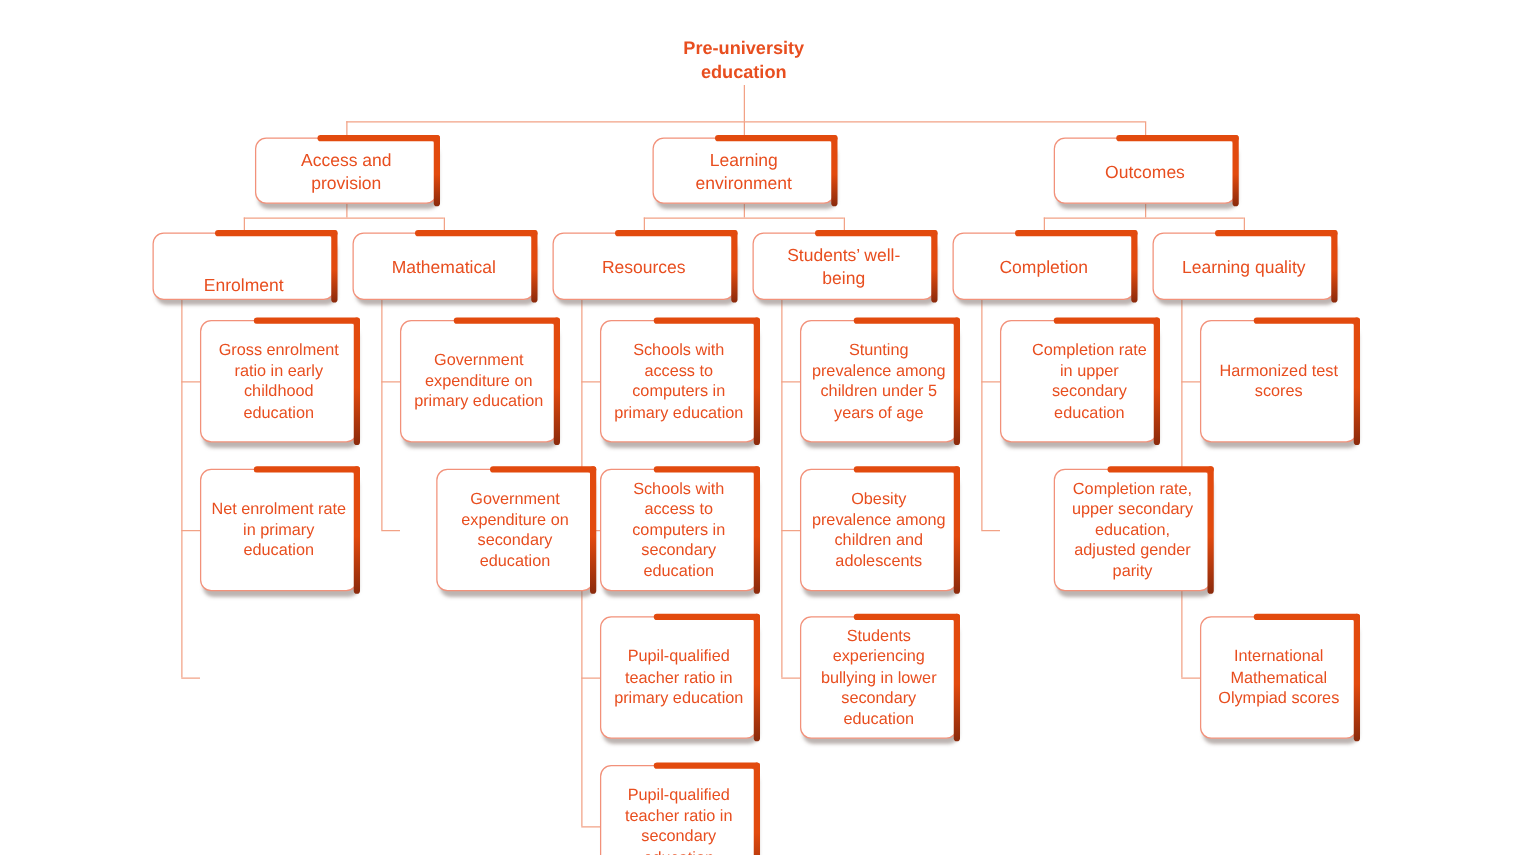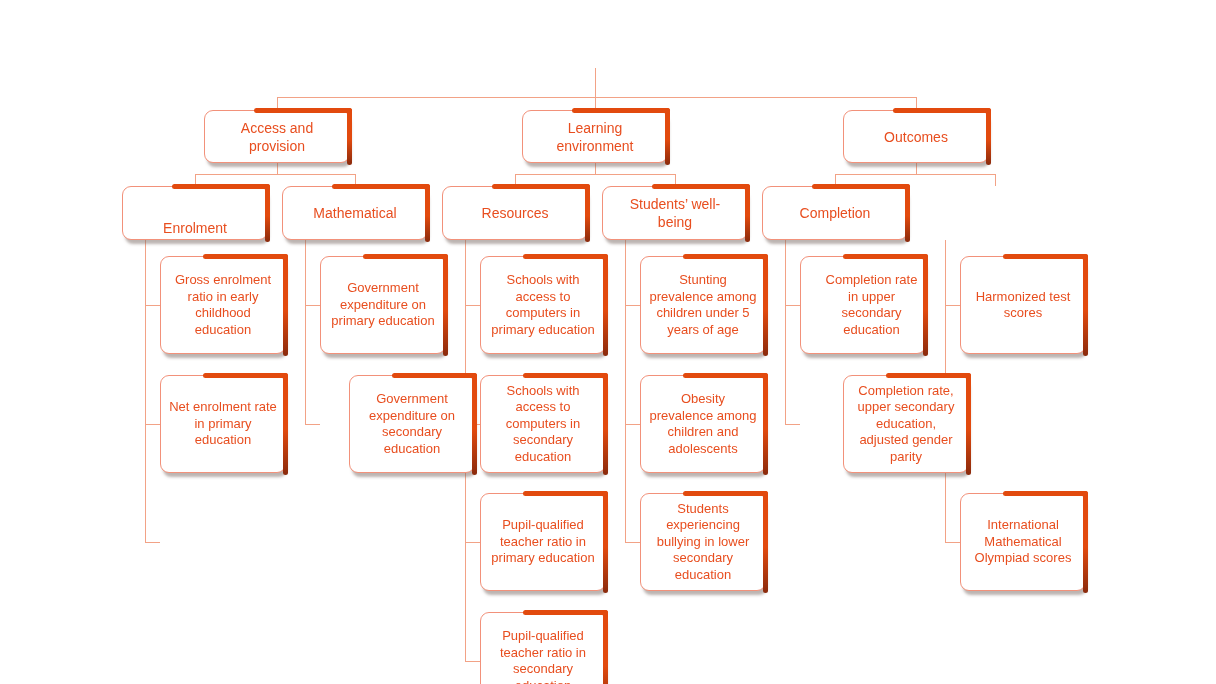--- a/index.html
+++ b/index.html
@@ -56,20 +56,21 @@
   .node.lvl{font-size:14px;line-height:18px;padding:2px 16px;}
   .node.leaf{font-size:13px;line-height:16.5px;padding:4px 7px;}
   .lh,.lv{position:absolute;background:var(--line);z-index:1;}
   .lh{height:1px;}
   .lv{width:1px;}
 </style>
 </head>
 <body>
 
 <div class="stage">
+  <div class="diagram-title">Pre-university education</div>
 <div class="lv" style="left: 595px; top: 68px; height: 29px;"></div>
     <div class="lh" style="top: 97px; left: 277px; width: 639px;"></div>
     <div class="lv" style="left: 277px; top: 97px; height: 13px;"></div>
     <div class="node lvl" style="left: 204px; top: 110px; width: 146px; height: 53px;">
       <span>Access and provision</span>
     </div>
     <div class="lv" style="left: 277px; top: 163px; height: 11px;"></div>
     <div class="lh" style="top: 174px; left: 195px; width: 160px;"></div>
     <div class="lv" style="left: 195px; top: 174px; height: 12px;"></div>
     <div class="lv" style="left: 355px; top: 174px; height: 12px;"></div>
@@ -155,20 +156,23 @@
     </div>
     <div class="lh" style="top: 305px; left: 785px; width: 15px;"></div>
     <div class="node leaf" style="left: 800px; top: 256px; width: 126px; height: 98px; padding-left: 24px;">
       <span>Completion rate in upper secondary education</span>
     </div>
     <div class="lh" style="top: 424px; left: 785px; width: 15px;"></div>
     <div class="node leaf" style="left: 800px; top: 375px; width: 126px; height: 98px; margin-left: 43px;">
       <span>Completion rate, upper secondary education, adjusted gender parity</span>
     </div>
     <div class="lv" style="left: 785px; top: 240px; height: 184px;"></div>
+    <div class="node lvl" style="left: 922px; top: 186px; width: 146px; height: 54px;">
+      <span>Learning quality</span>
+    </div>
     <div class="lh" style="top: 305px; left: 945px; width: 15px;"></div>
     <div class="node leaf" style="left: 960px; top: 256px; width: 126px; height: 98px;">
       <span>Harmonized test scores</span>
     </div>
     <div class="lh" style="top: 424px; left: 945px; width: 15px;"></div>
     <div class="lh" style="top: 542px; left: 945px; width: 15px;"></div>
     <div class="node leaf" style="left: 960px; top: 493px; width: 126px; height: 98px;">
       <span>International Mathematical Olympiad scores</span>
     </div>
     <div class="lv" style="left: 945px; top: 240px; height: 302px;"></div>

